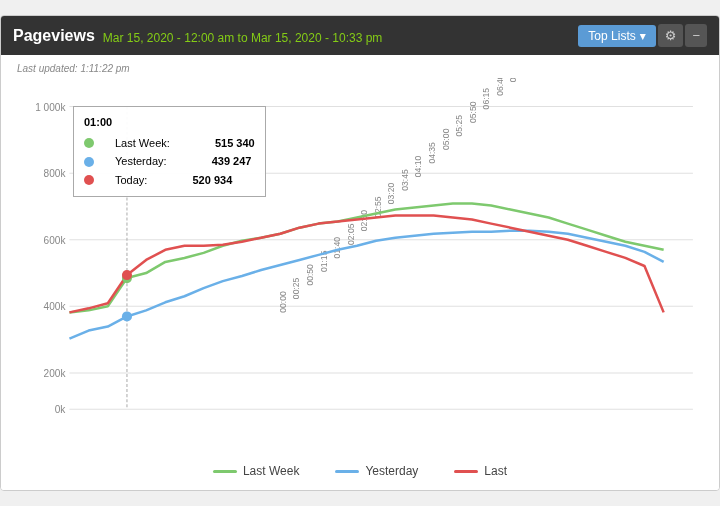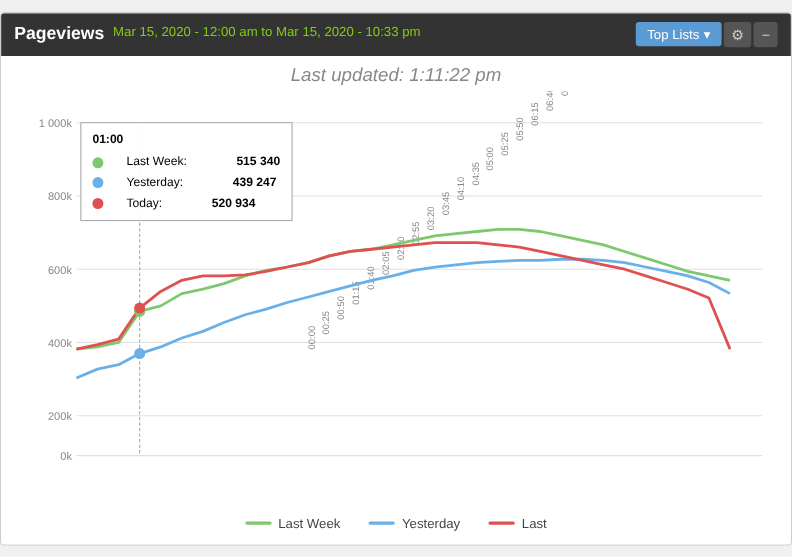--- a/index.html
+++ b/index.html
@@ -17,21 +17,21 @@
       background: #333;
       color: #fff;
       padding: 8px 12px;
       display: flex;
       align-items: center;
       justify-content: space-between;
     }
 
     .header-left {
       display: flex;
-      align-items: flex-start;
+      align-items: flex-end;
       gap: 8px;
     }
 
     .header-title {
       font-size: 16px;
       font-weight: bold;
       color: #fff;
     }
 
     .header-date {
@@ -67,22 +67,22 @@
       font-size: 13px;
       cursor: pointer;
     }
 
     .widget-body {
       background: #fff;
       padding: 8px 16px 12px;
     }
 
     .last-updated {
-      text-align: center;
-      font-size: 17px;
+      text-align: left;
+      font-size: 10px;
       color: #888;
       margin-bottom: 4px;
       font-style: italic;
     }
 
     .chart-area {
       position: relative;
       width: 100%;
       height: 380px;
     }
@@ -114,21 +114,21 @@
     .dot {
       width: 10px;
       height: 10px;
       border-radius: 50%;
       flex-shrink: 0;
     }
 
     .legend {
       display: flex;
       justify-content: center;
-      gap: 26px;
+      gap: 36px;
       margin-top: 6px;
       font-size: 12px;
       color: #444;
     }
 
     .legend-item {
       display: flex;
       align-items: center;
       gap: 6px;
     }

